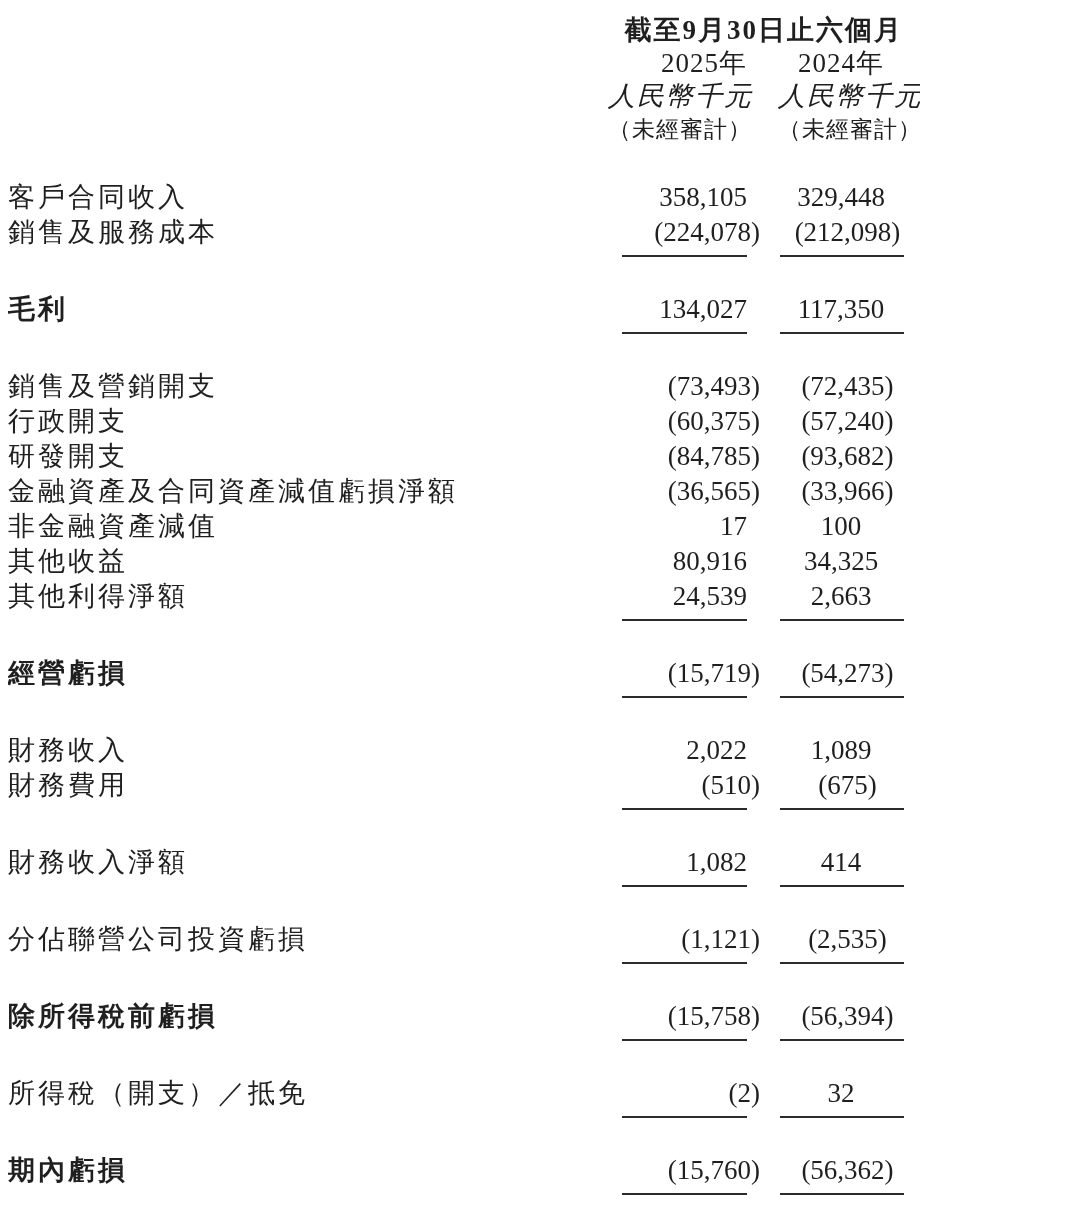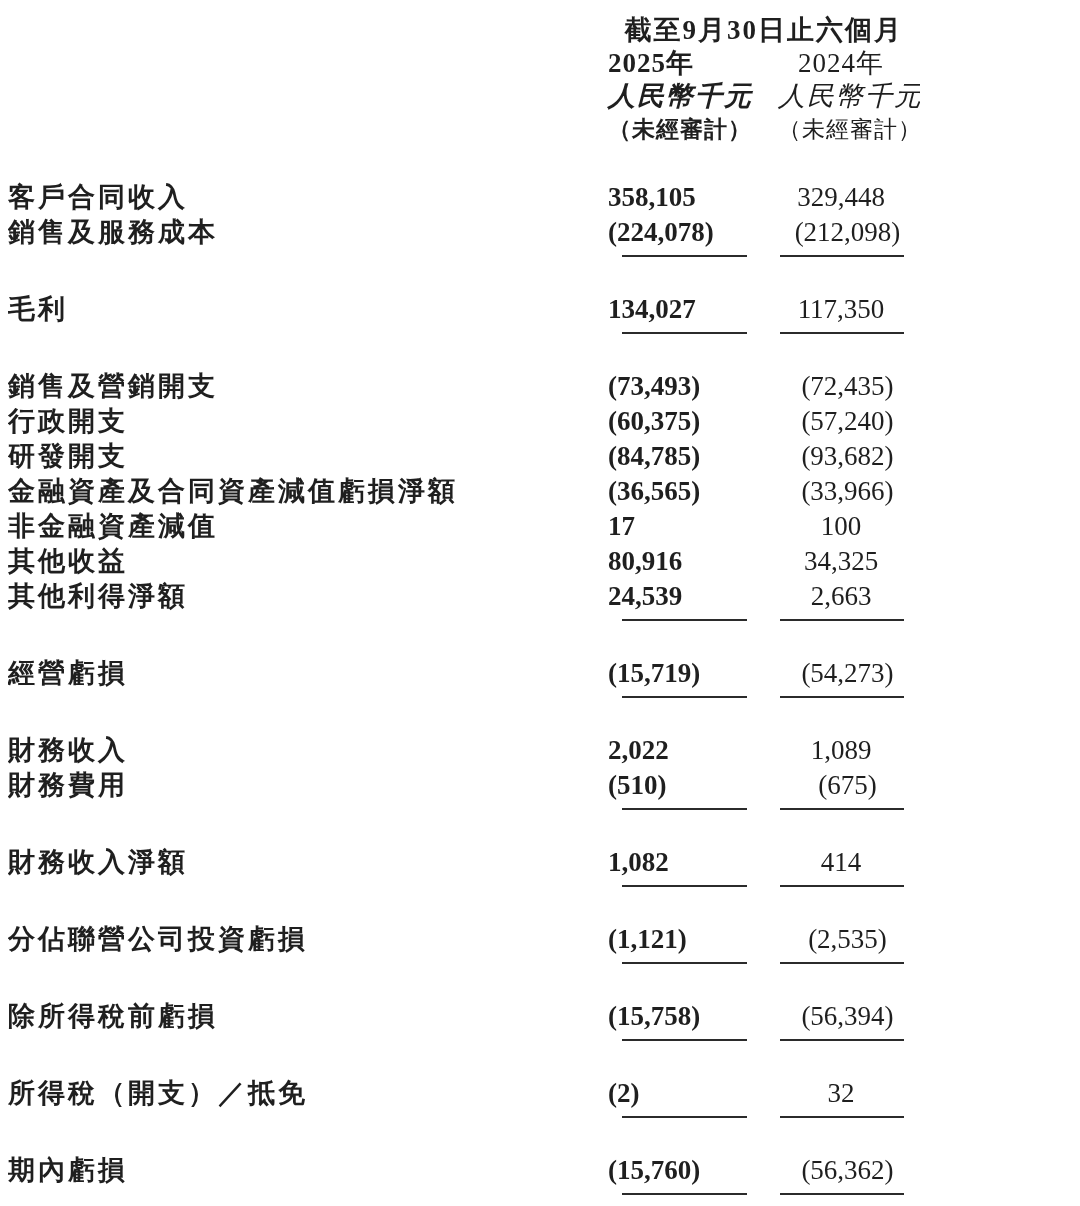--- a/index.html
+++ b/index.html
@@ -17,24 +17,23 @@
   .row, .hrow { display: flex; align-items: flex-end; }
   .row { height: 35px; line-height: 35px; }
   .hrow { height: 33px; line-height: 33px; }
   .fill { flex: 1; }
   .label {
     flex: 1;
     font-size: 27px;
     letter-spacing: 3px;
     white-space: nowrap;
     overflow: hidden;
-    font-weight: bold;
   }
   .cell { position: relative; white-space: nowrap; }
-  .c2025 { width: 152px; font-size: 27px; font-weight: 700; }
+  .c2025 { width: 152px; text-align: right; font-size: 27px; font-weight: 400; }
   .c2024 { width: 139px; margin-left: 18px; text-align: center; font-size: 27px; font-weight: 400; }
   .num { display: inline-block; }
   .num.pos { margin-right: 13px; }
   .ul::after {
     content: "";
     position: absolute;
     bottom: -7px;
     border-bottom: 2px solid #2b2b2b;
   }
   .c2025.ul::after { left: 14px; right: 13px; }

